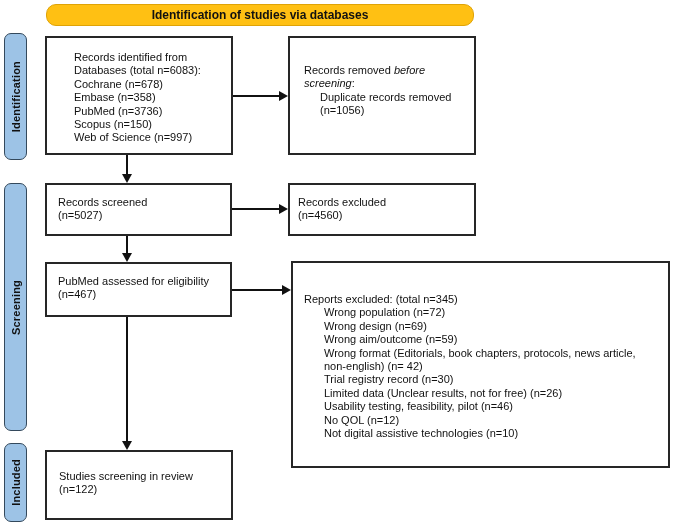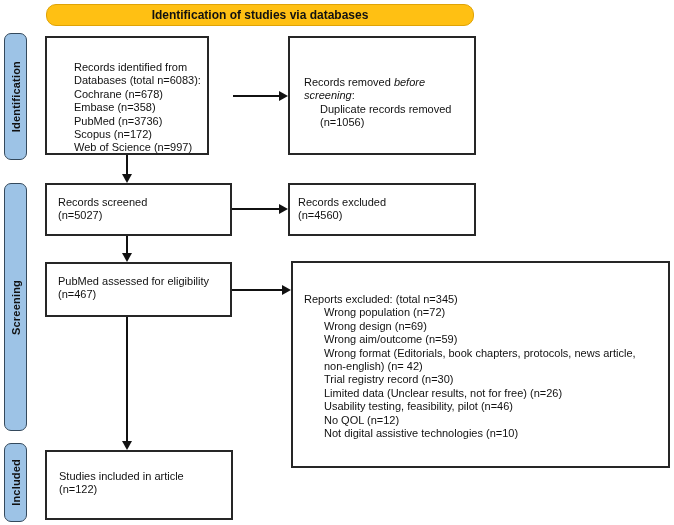--- a/index.html
+++ b/index.html
@@ -51,22 +51,22 @@
   
   .fbox {
     position: absolute;
     background: #ffffff;
     border: 2px solid #262626;
     box-sizing: border-box;
     font-size: 11px;
     line-height: 13.4px;
     color: #111111;
   }
-  .box-records-identified { left: 45px;  top: 36px;  width: 164px; height: 119px; padding: 23px 6px 0 27px; }
-  .box-records-removed    { left: 288px; top: 36px;  width: 188px; height: 119px; padding: 38px 8px 0 14px; }
+  .box-records-identified { left: 45px;  top: 36px;  width: 188px; height: 119px; padding: 13px 6px 0 27px; }
+  .box-records-removed    { left: 288px; top: 36px;  width: 188px; height: 119px; padding: 26px 8px 0 14px; }
   .box-records-screened   { left: 45px;  top: 183px; width: 187px; height: 53px;  padding: 11px 8px 0 11px; }
   .box-records-excluded   { left: 288px; top: 183px; width: 188px; height: 53px;  padding: 11px 8px 0 8px; }
   .box-reports-assessed   { left: 45px;  top: 262px; width: 187px; height: 55px;  padding: 11px 8px 0 11px; }
   .box-reports-excluded   { left: 291px; top: 261px; width: 379px; height: 207px; padding: 30px 10px 0 11px; }
   .box-studies-included   { left: 45px;  top: 450px; width: 188px; height: 70px;  padding: 18px 8px 0 12px; }
 
   .hang-item { padding-left: 16px; }
   .excl-list > div { padding-left: 20px; }
 
   
@@ -112,21 +112,21 @@
     <span>Included</span>
   </div>
 
   <div class="fbox box-records-identified">
     <div>
         <div>Records identified from</div>
         <div>Databases (total n=6083):</div>
         <div>Cochrane (n=678)</div>
         <div>Embase (n=358)</div>
         <div>PubMed (n=3736)</div>
-        <div>Scopus (n=172)</div>
+        <div>Scopus (n=150)</div>
         <div>Web of Science (n=997)</div>
       </div>
   </div>
 
   <div class="fbox box-records-removed">
     <div>
       <div>
         <span>Records removed </span><i>before</i>
       </div>
       <div>
@@ -167,21 +167,21 @@
         <div>Trial registry record (n=30)</div>
         <div>Limited data (Unclear results, not for free) (n=26)</div>
         <div>Usability testing, feasibility, pilot (n=46)</div>
         <div>No QOL (n=12)</div>
         <div>Not digital assistive technologies (n=10)</div>
       </div>
   </div>
 
   <div class="fbox box-studies-included">
     <div>
-        <div>Studies included in article</div>
+        <div>Studies screening in review</div>
         <div>(n=122)</div>
       </div>
   </div>
 
   <div class="harrow arrow-identified-to-removed"></div>
   <div class="varrow arrow-identified-to-screened"></div>
   <div class="harrow arrow-screened-to-excluded"></div>
   <div class="varrow arrow-screened-to-assessed"></div>
   <div class="harrow arrow-assessed-to-excluded"></div>
   <div class="varrow arrow-assessed-to-included"></div>

